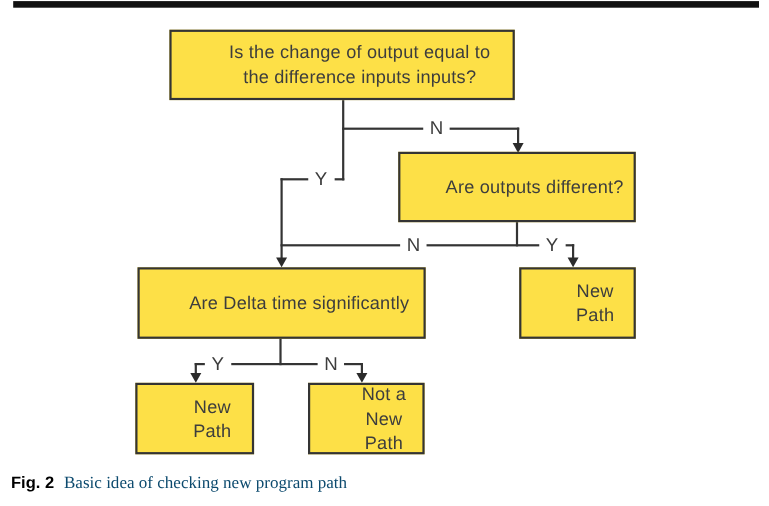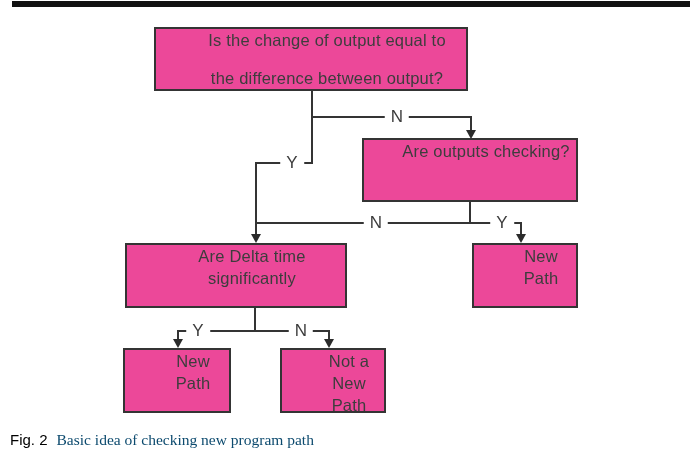--- a/index.html
+++ b/index.html
@@ -15,33 +15,33 @@
   
   .rule-top {
     position: absolute; left: 12px; top: 1px; width: 678px; height: 6px;
     background: #111111;
   }
 
   
   .fc-box {
     position: absolute;
     border: 2px solid #343434;
-    background: #ec4899;
+    background: #fde047;
     display: flex; flex-direction: column;
-    align-items: center; justify-content: space-between;
+    align-items: center; justify-content: center;
     text-align: center;
     font-size: 16.5px; line-height: 22px;
     letter-spacing: 0.2px;
     color: #3d3d3d;
     z-index: 2;
     padding-left: 32px;
   }
   #box-q1       { left: 154px; top:  27px; width: 314px; height: 64px; }
   #box-q2       { left: 362px; top: 138px; width: 216px; height: 64px; }
-  #box-q3       { left: 125px; top: 243px; width: 222px; height: 65px; }
+  #box-q3       { left: 125px; top: 243px; width: 262px; height: 65px; }
   #box-np-right { left: 472px; top: 243px; width: 106px; height: 65px; }
   #box-np-left  { left: 123px; top: 348px; width: 108px; height: 65px; }
   #box-nnp      { left: 280px; top: 348px; width: 106px; height: 65px; }
 
   
   .fc-line { position: absolute; background: #343434; z-index: 0; }
   #line-v1 { left: 311px; top:  91px; width: 2px;   height: 73px; }
   #line-h1 { left: 311px; top: 116px; width: 161px; height: 2px;  }
   #line-a1 { left: 470px; top: 116px; width: 2px;   height: 16px; }
   #line-h2 { left: 255px; top: 162px; width: 58px;  height: 2px;  }
@@ -85,21 +85,21 @@
   #lbl-q3-yes { left: 198px; top: 331px; }
   #lbl-q3-no  { left: 301px; top: 331px; }
 
   
   .caption {
     position: absolute; left: 10px; top: 431px;
     white-space: nowrap;
   }
   .caption-label {
     font-family: "Liberation Sans", "DejaVu Sans", sans-serif;
-    font-weight: 400;
+    font-weight: 700;
     font-size: 15px;
     color: #000000;
   }
   .caption-text {
     font-family: "Liberation Serif", "DejaVu Serif", serif;
     font-size: 15.5px;
     color: #0c4a6e;
     margin-left: 9px;
   }
 </style>
@@ -133,25 +133,25 @@
 
     <div class="edge-label" id="lbl-q1-no">N</div>
     <div class="edge-label" id="lbl-q1-yes">Y</div>
     <div class="edge-label" id="lbl-q2-no">N</div>
     <div class="edge-label" id="lbl-q2-yes">Y</div>
     <div class="edge-label" id="lbl-q3-yes">Y</div>
     <div class="edge-label" id="lbl-q3-no">N</div>
 
     <div class="fc-box" id="box-q1">
       <div>Is the change of output equal to</div>
-      <div>the difference between output?</div>
+      <div>the difference inputs inputs?</div>
     </div>
 
     <div class="fc-box" id="box-q2">
-      <div>Are outputs checking?</div>
+      <div>Are outputs different?</div>
     </div>
 
     <div class="fc-box" id="box-q3">
       <div>Are Delta time significantly</div>
     </div>
 
     <div class="fc-box" id="box-np-right">
       <div>New Path</div>
     </div>
 

